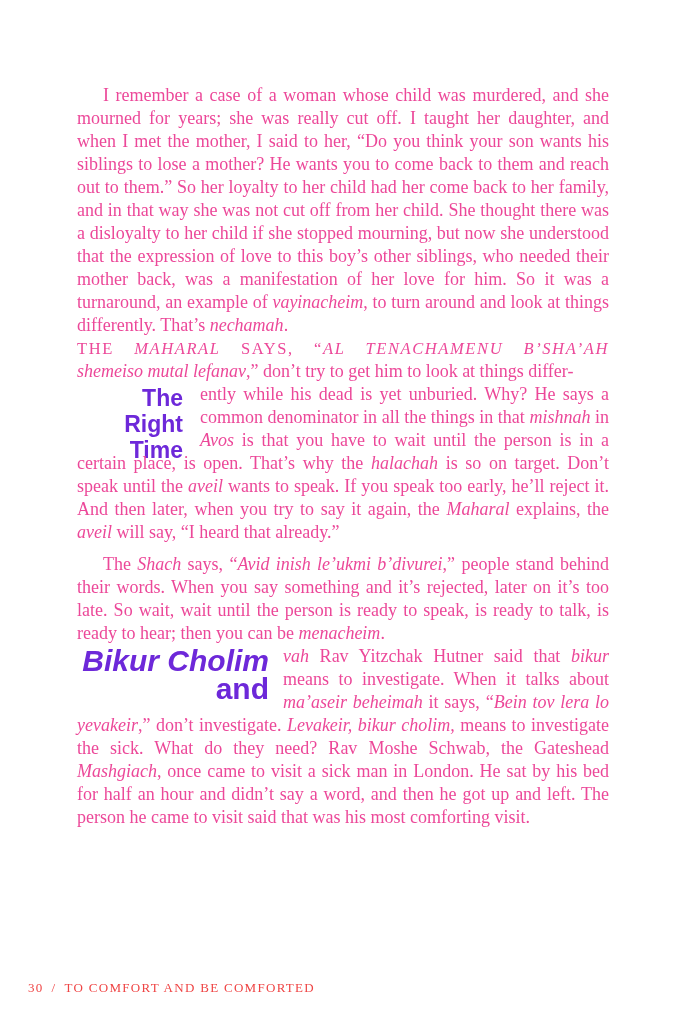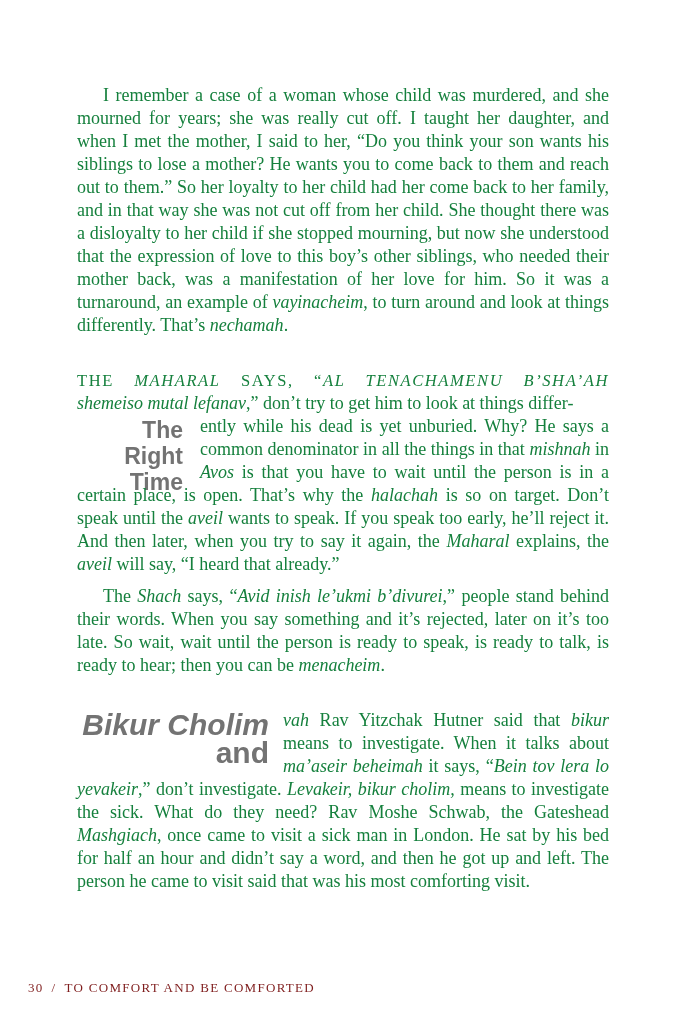--- a/index.html
+++ b/index.html
@@ -16,38 +16,38 @@
     position: absolute;
     left: 77px;
     top: 84px;
     width: 532px;
   }
   .body {
     margin: 0;
     font-size: 18px;
     line-height: 23px;
     text-align: justify;
-    color: #15803d;
+    color: #ec4899;
   }
   .indent { text-indent: 26px; }
   .para-gap { margin-top: 9px; }
-  .section { margin-top: 32px; }
+  .section { }
   .i { font-style: italic; }
   .caps {
     font-size: 16.5px;
     letter-spacing: 1.6px;
     word-spacing: 2px;
   }
   .wrapzone::after { content: ""; display: block; clear: both; }
   .sidebar-heading {
     float: left;
     text-align: right;
     font-family: "Liberation Sans", sans-serif;
     font-weight: 700;
-    color: #737373;
+    color: #6d28d9;
   }
   .sidebar-heading .hl { display: block; }
   .rt {
     width: 106px;
     height: 60px;
     margin: 2px 17px 0 0;
     font-size: 23px;
     line-height: 26px;
   }
   .bk {
@@ -58,21 +58,21 @@
     line-height: 28px;
     font-style: italic;
   }
   .bk .hand { font-style: normal; }
   .footer {
     position: absolute;
     left: 28px;
     top: 980px;
     font-size: 13px;
     letter-spacing: 1.3px;
-    color: #7f1d1d;
+    color: #ef4444;
     font-family: "Liberation Serif", serif;
   }
   .footer .slash { margin: 0 8px; }
 </style>
 </head>
 <body>
 
 <div class="page">
   <main class="content">
 

